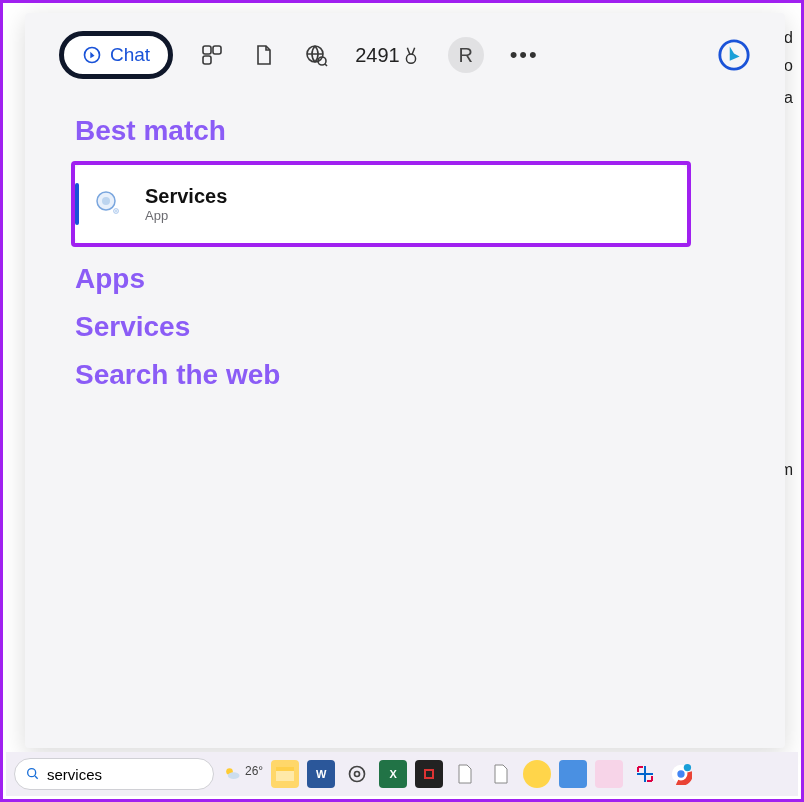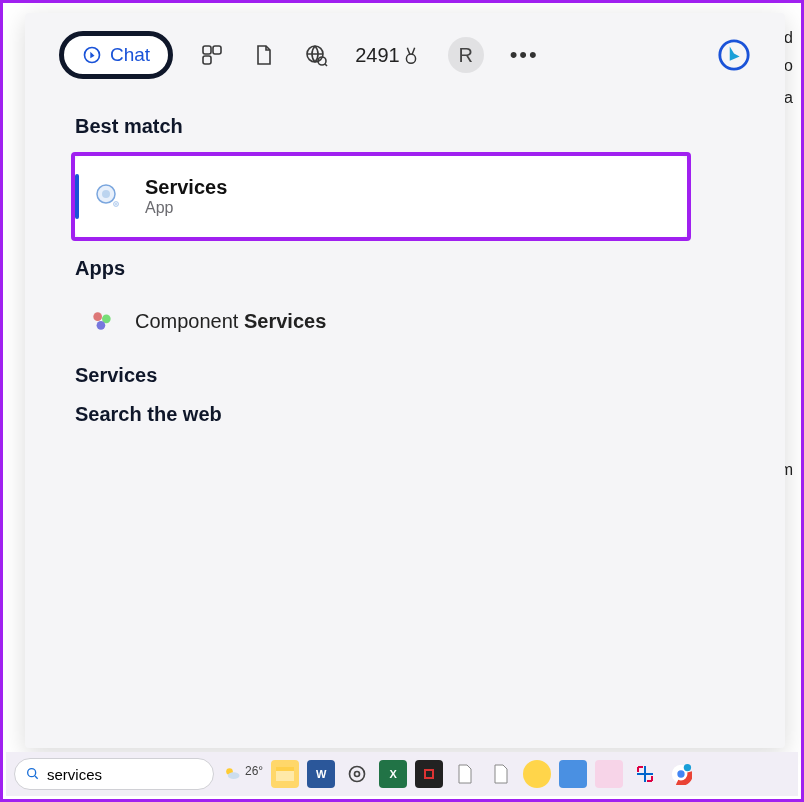--- a/index.html
+++ b/index.html
@@ -28,34 +28,34 @@
     border-radius: 999px; padding: 8px 18px;
     font-size: 19px; background: #fff;
   }
   .tb-icon { width: 26px; height: 26px; display:flex; align-items:center; justify-content:center; color:#333; position:relative; }
   .tb-icon svg { width: 24px; height: 24px; stroke: #3a3a3a; stroke-width: 1.6; fill: none; }
   .points { font-size: 20px; color:#222; display:flex; align-items:center; }
   .avatar { width:36px; height:36px; border-radius:50%; background:#e1e1e3; display:flex; align-items:center; justify-content:center; font-size:20px; color:#444; }
   .dots { font-size: 22px; letter-spacing: 2px; color:#333; }
   .bing { width:34px; height:34px; }
   .content { padding: 10px 34px 0 50px; }
-  .section-label { font-weight:600; font-size:20px; color:#0f172a; margin: 16px 0 14px 0; }
+  .section-label { font-weight:600; font-size:28px; color:#8b5cf6; margin: 16px 0 14px 0; }
   .highlight-wrap {
     border: 4px solid #a020f0; border-radius: 4px;
     padding: 0; margin-left: -4px; margin-right: 60px;
   }
   .result-row {
     display:flex; align-items:center; gap:20px;
     background:#fff; border-radius:6px;
     padding: 20px 18px; position:relative;
   }
   .result-accent { position:absolute; left:0; top:18px; bottom:18px; width:4px; background:#1a53d8; border-radius:3px; }
   .result-icon { width:32px; height:32px; }
   .result-text .title { font-size:20px; font-weight:600; color:#111; }
-  .result-text .subtitle { font-size:16px; color:#6b6b70; }
+  .result-text .subtitle { font-size:13px; color:#6b6b70; }
   .item-row {
     display:flex; align-items:center; gap:20px;
     padding: 14px 14px; border-radius:6px;
     font-size:20px; color:#222;
   }
   .item-icon { width:26px; height:26px; display:flex; align-items:center; justify-content:center; }
   .sub { color:#6b6b70; font-size:18px; }
   .taskbar {
     position:absolute; left:3px; right:3px; bottom:3px; height:44px;
     background:#f1eef6; display:flex; align-items:center; gap:8px;
@@ -152,32 +152,20 @@
             </g>
         </svg>
         <div class="result-text">
           <div class="title">Services</div>
           <div class="subtitle">App</div>
         </div>
       </div>
     </div>
 
     <div class="section-label">Apps</div>
-    <div class="item-row">
-      <div class="item-icon">
-        <svg viewBox="0 0 24 24" width="26" height="26">
-            <circle cx="8" cy="8" r="4" fill="#d77"></circle>
-            <circle cx="16" cy="10" r="4" fill="#7d7"></circle>
-            <circle cx="11" cy="16" r="4" fill="#77d"></circle>
-          </svg>
-      </div>
-      <div>
-        <span>Component </span><b>Services</b>
-      </div>
-    </div>
 
     <div class="section-label">Services</div>
 
     <div class="section-label">Search the web</div>
   </div>
 </div>
 
 <div class="taskbar">
   <div class="search-box">
     <svg viewBox="0 0 24 24" width="16" height="16" fill="none" stroke="#1a6fd8" stroke-width="2">

